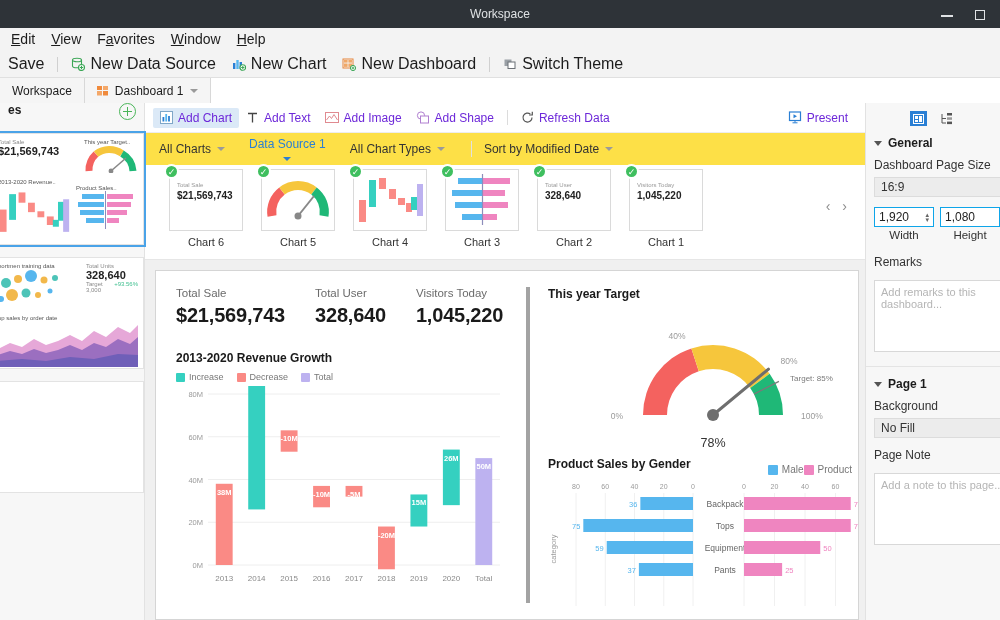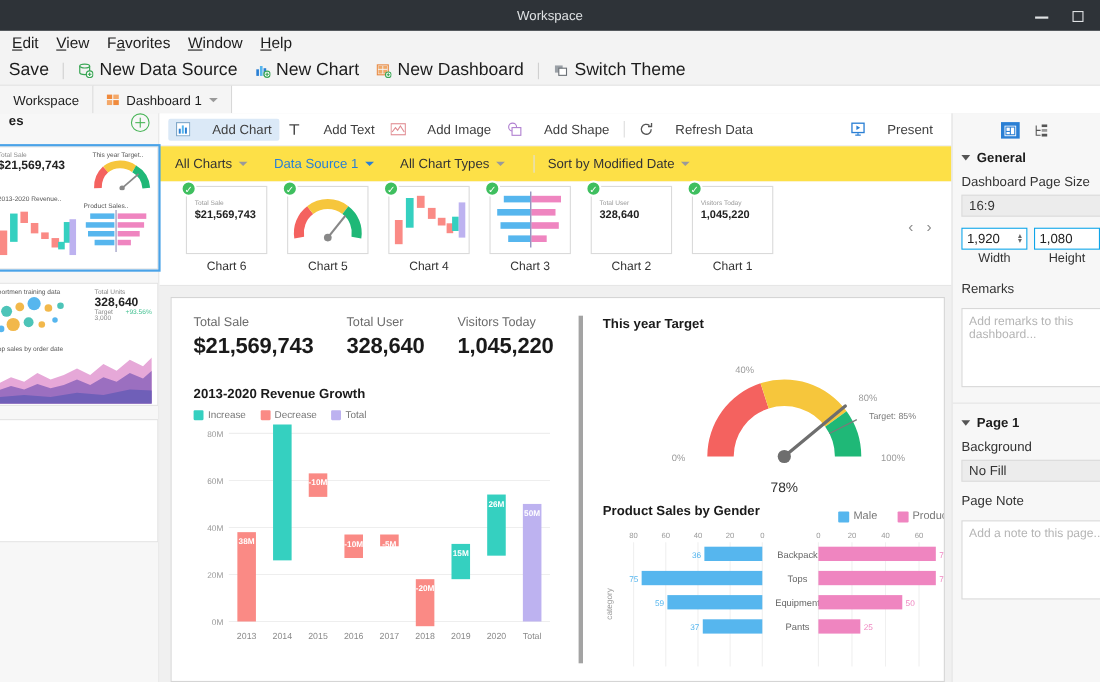--- a/index.html
+++ b/index.html
@@ -66,28 +66,28 @@
   .pagethumb { margin: 0 0 12px -8px; background:#fff; border:1px solid #e3e3e3; height:112px; position:relative; overflow:hidden; }
   .pagethumb.sel { outline:2px solid #4aa3e8; }
   .pt-inner { position:absolute; inset:5px; }
   .pt-lbl { font-size:6px; color:#8a8a8a; }
   .pt-big { font-size:11px; font-weight:bold; color:#222; }
   .pt-title { font-size:6px; color:#555; }
 
   
   .center { flex:1; display:flex; flex-direction:column; background:#f3f3f3; min-width:0; }
   .ctoolbar { height:30px; background:#fff; display:flex; align-items:center; padding-left:8px; border-bottom:1px solid #ededed; }
-  .ct-item { display:flex; align-items:center; gap:20px; padding:3px 7px; font-size:12px; color:#404040; white-space:nowrap; }
+  .ct-item { display:flex; align-items:center; gap:5px; padding:3px 7px; font-size:12px; color:#6d28d9; white-space:nowrap; }
   .ct-item.active { background:#dbe9f7; border-radius:2px; }
   .ct-sep { width:1px; height:15px; background:#dcdcdc; margin:0 6px; }
   .ct-right { margin-left:auto; display:flex; align-items:center; padding-right:10px; }
 
   .filterbar { height:32px; background:#fde047; display:flex; align-items:center; gap:0; padding-left:14px; }
   .fb-item { display:flex; align-items:center; gap:6px; font-size:12px; color:#333; padding:0 14px 0 0; margin-right:10px; }
-  .fb-item.accent { color:#2a7fd4; }
+  .fb-item.accent { color:#2a7fd4;flex-direction:column; }
   .chev { width:0;height:0;border-left:4px solid transparent;border-right:4px solid transparent;border-top:4px solid #9a9a9a; }
   .chev.accent { border-top-color:#2a7fd4; }
   .fb-sep { width:1px;height:16px;background:#e0e0e0;margin:0 12px 0 2px; }
 
   .gallery { height:95px; background:#fff; display:flex; align-items:flex-start; padding:4px 10px 0 16px; border-bottom:1px solid #e6e6e6; }
   .gal-item { width:90px; display:flex; flex-direction:column; align-items:center; margin-right:2px; }
   .gal-card { width:74px; height:62px; border:1px solid #dadada; background:#fff; position:relative; }
   .gal-check { position:absolute; top:-6px; left:-6px; width:15px; height:15px; border-radius:50%; background:#3fbf5f;
                color:#fff; font-size:9px; display:flex; align-items:center; justify-content:center; border:2px solid #fff;}
   .gal-name { margin-top:5px; font-size:11px; color:#333; }
@@ -566,21 +566,21 @@
                   <text x="253" y="115.99999999999999" text-anchor="start" font-size="8.5" fill="#9a9a9a" font-family="&quot;Liberation Sans&quot;, sans-serif">100%</text>
                   <line x1="165" y1="112" x2="220.47695347985683" y2="66.10547273809435" stroke="#6e6e6e" stroke-width="3" stroke-linecap="round"></line>
                   <circle cx="165" cy="112" r="6" fill="#6e6e6e"></circle>
                   <line x1="205.98630011266494" y1="91.11643701198084" x2="230.9344827899392" y2="78.40470301927353" stroke="#7a7a7a" stroke-width="1.2"></line>
                   <text x="242.06253498344614" y="77.77277902135714" font-size="8" fill="#7a7a7a" font-family="&quot;Liberation Sans&quot;, sans-serif">Target: 85%</text>
                   <text x="165" y="144" text-anchor="middle" font-size="12.5" fill="#333" font-family="&quot;Liberation Sans&quot;, sans-serif">78%</text>
                 </svg>
             </div>
             <div style="margin-top:6px;">
               <div class="chart-title">Product Sales by Gender</div>
-              <div class="legend" style="justify-content:flex-end;gap:18px;margin-right:14px;margin-top:-14px;">
+              <div class="legend" style="justify-content:flex-end;gap:0;margin-right:26px;margin-top:-14px;">
                 <span class="li" style="font-size:10px;">
                     <span class="sw" id="lg3" style="width: 10px; height: 10px; background: rgb(86, 182, 238);"></span>
                     <span>Male</span>
                   </span>
                 <span class="li" style="font-size:10px;">
                     <span class="sw" id="lg4" style="width: 10px; height: 10px; background: rgb(239, 133, 192);"></span>
                     <span>Product</span>
                   </span>
               </div>
               <svg id="bidir-svg" width="330" height="135" viewBox="0 0 330 135">

